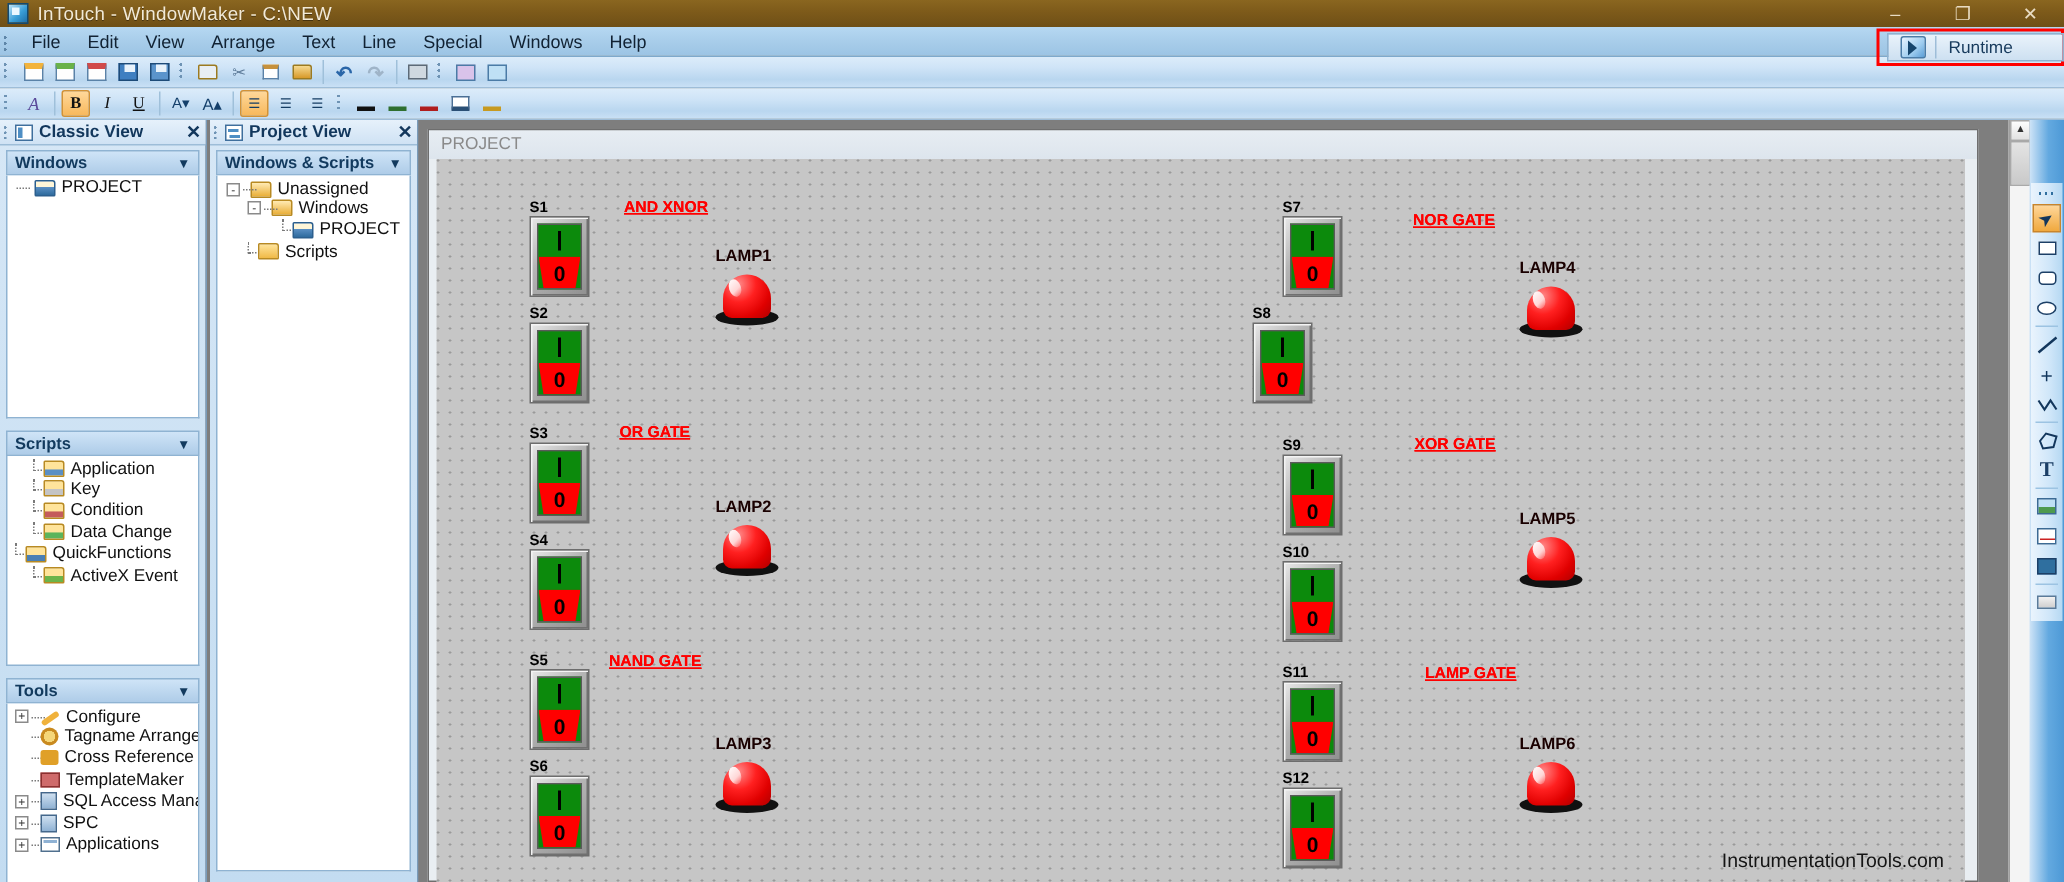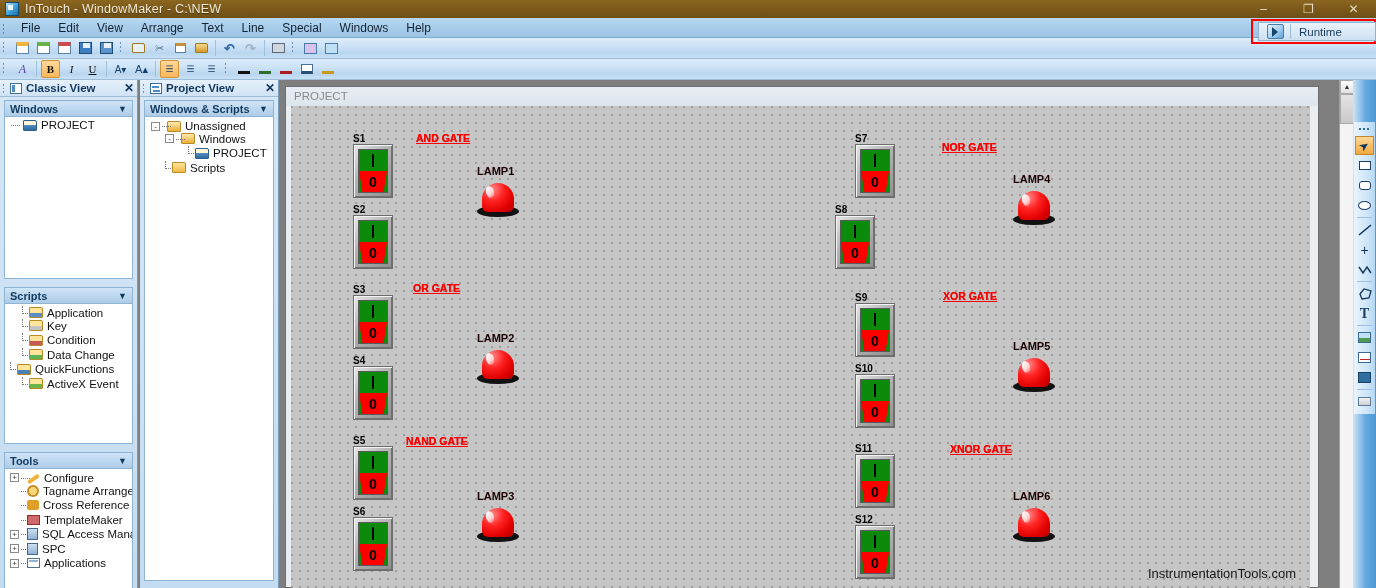--- a/index.html
+++ b/index.html
@@ -628,26 +628,26 @@
         <span class="tlabel">Scripts</span>
       </div>
     </div>
   </div>
 
   <div id="docarea">
     <div id="docframe">
       <div id="doctitle">PROJECT</div>
       <div id="canvas">
 
-        <div class="obj gatelbl" style="left:125px;top:26px;">AND GATE</div>
+        <div class="obj gatelbl" style="left:125px;top:26px;">AND XNOR</div>
         <div class="obj gatelbl" style="left:122px;top:176px;">OR GATE</div>
         <div class="obj gatelbl" style="left:115px;top:329px;">NAND GATE</div>
         <div class="obj gatelbl" style="left:651px;top:35px;">NOR GATE</div>
         <div class="obj gatelbl" style="left:652px;top:184px;">XOR GATE</div>
-        <div class="obj gatelbl" style="left:659px;top:337px;">XNOR GATE</div>
+        <div class="obj gatelbl" style="left:659px;top:337px;">LAMP GATE</div>
 
         <div class="obj" style="left:62px;top:27px;">
           <div class="swlbl">S1</div>
           <div class="switch">
               <div class="inner">
             <div class="up">
                   <i></i>
                 </div>
             <div class="dn">
                   <span>0</span>

